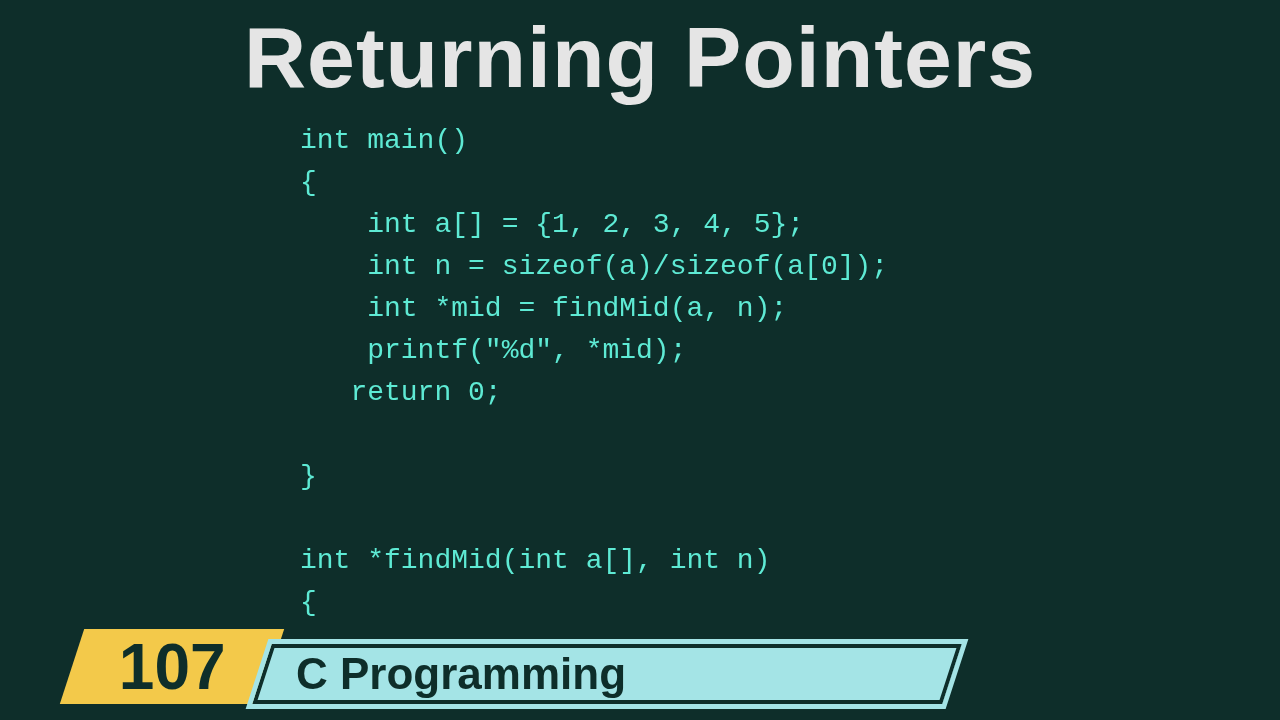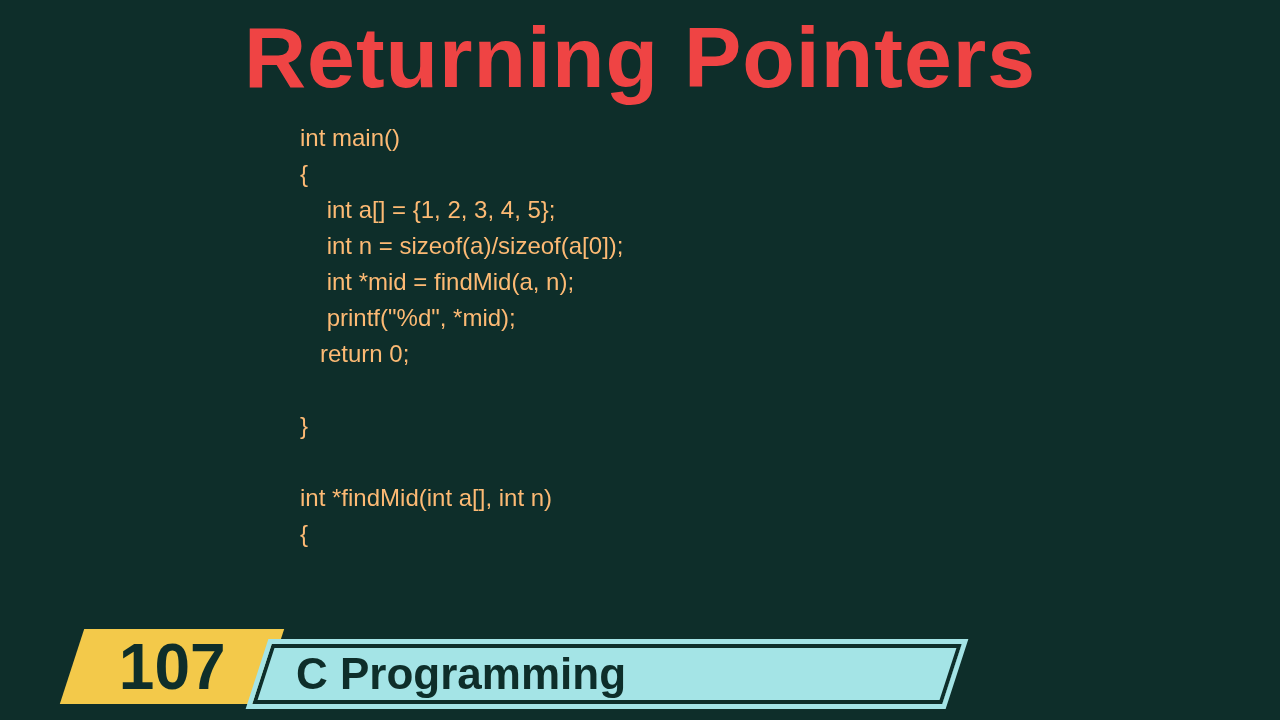--- a/index.html
+++ b/index.html
@@ -10,35 +10,35 @@
     overflow: hidden;
     position: relative;
     font-family: "Consolas", "Courier New", monospace;
   }
   .title {
     position: absolute;
     top: 8px;
     left: 0;
     right: 0;
     text-align: center;
-    color: #ef4444;
+    color: #e5e5e5;
     font-family: Arial, Helvetica, sans-serif;
     font-weight: 900;
     font-size: 86px;
     letter-spacing: 1px;
   }
   .code {
     position: absolute;
     top: 120px;
     left: 300px;
-    color: #fdba74;
-    font-size: 24px;
+    color: #5eead4;
+    font-size: 28px;
     line-height: 1.5;
     white-space: pre;
-    font-family: Liberation Sans, sans-serif;
+    font-family: Liberation Mono, monospace;
   }
   .badge-number {
     position: absolute;
     left: 72px;
     bottom: 16px;
     width: 200px;
     height: 75px;
     background: #f3c94a;
     transform: skewX(-18deg);
     display: flex;

